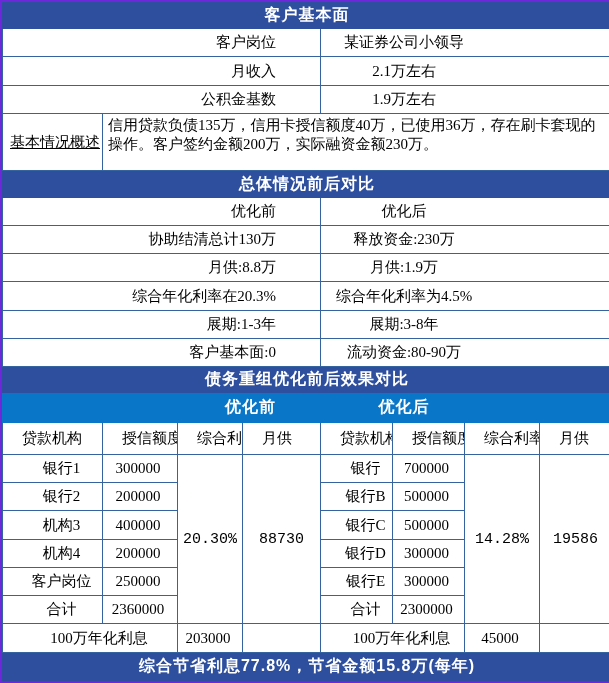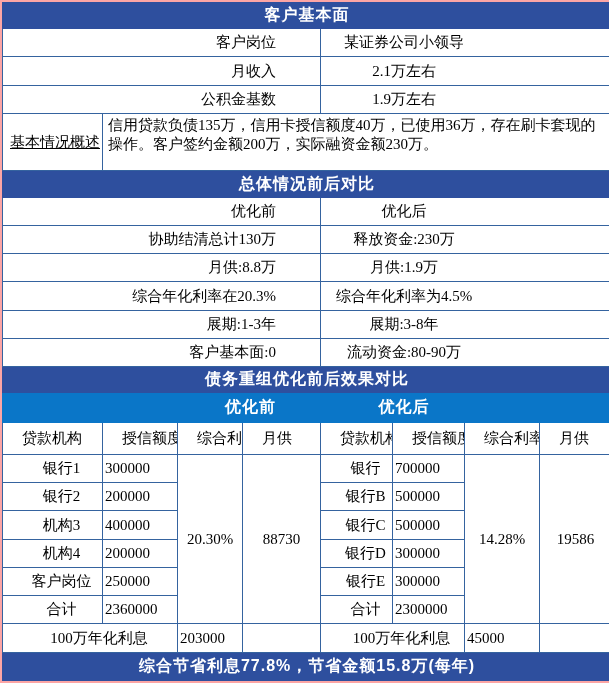--- a/index.html
+++ b/index.html
@@ -1,18 +1,18 @@
 <!DOCTYPE html>
 <html><head>
 <meta charset="utf-8">
 <style>
   html,body{margin:0;padding:0;background:#ffffff;}
   .sheet{
     width:609px;height:683px;box-sizing:border-box;
-    border:2px solid #fca5a5;
+    border:2px solid #6d28d9;
     font-family:"Liberation Serif","DejaVu Serif",serif;
   }
   table.grid{
     width:100%;height:100%;
     border-collapse:collapse;table-layout:fixed;
     font-size:15px;color:#000;
   }
   td{
     border:1px solid #35639f;
     background:#ffffff;
@@ -34,22 +34,22 @@
     border-color:#0a76c8;
   }
   td.half-l{text-align:right;padding-right:44px;}
   td.half-r{text-align:center;padding-right:126px;}
   td.desc{
     white-space:normal;text-align:left;
     padding:2px 5px;line-height:19px;vertical-align:top;
   }
   td.lbl{text-align:right;text-decoration:underline;}
   td.name{text-align:center;padding-left:20px;}
-  td.num{text-align:left;padding-right:6px;}
-  td.mid{text-align:center;}
+  td.num{text-align:center;padding-right:6px;}
+  td.mid{text-align:center;font-family:Liberation Mono, monospace;}
   td.colhead{text-align:left;padding-left:19px;}
   tr.h-sec{height:26px;}
   tr.h-row{height:28px;}
   tr.h-desc{height:57px;}
   tr.h-sub{height:29px;}
   tr.h-thead{height:32px;}
   tr.h-bank{height:28px;}
   tr.h-foot{height:28px;}
 </style>
 </head>

